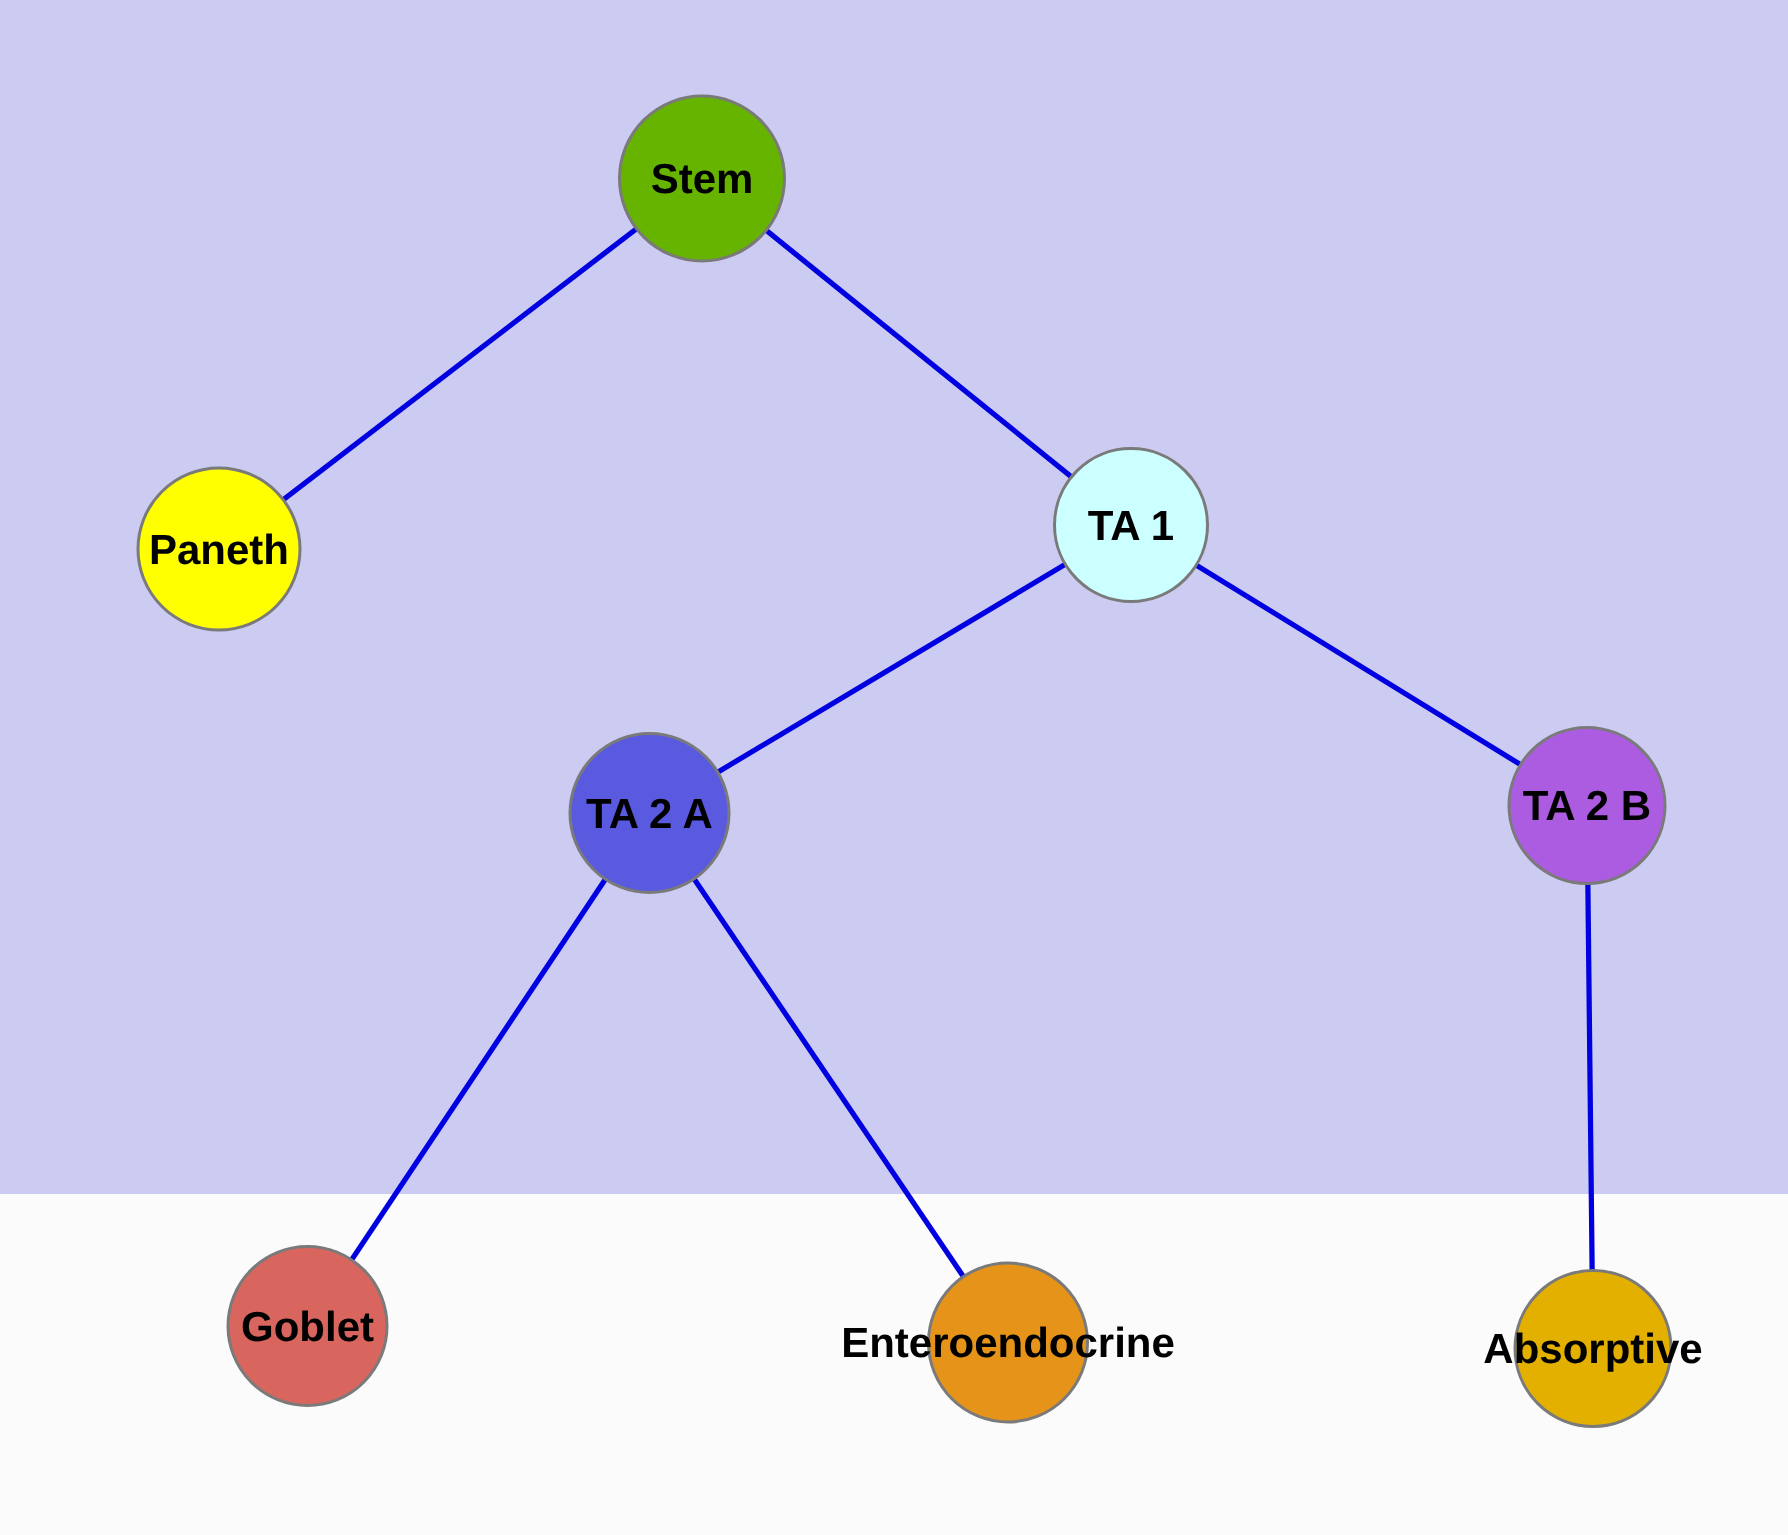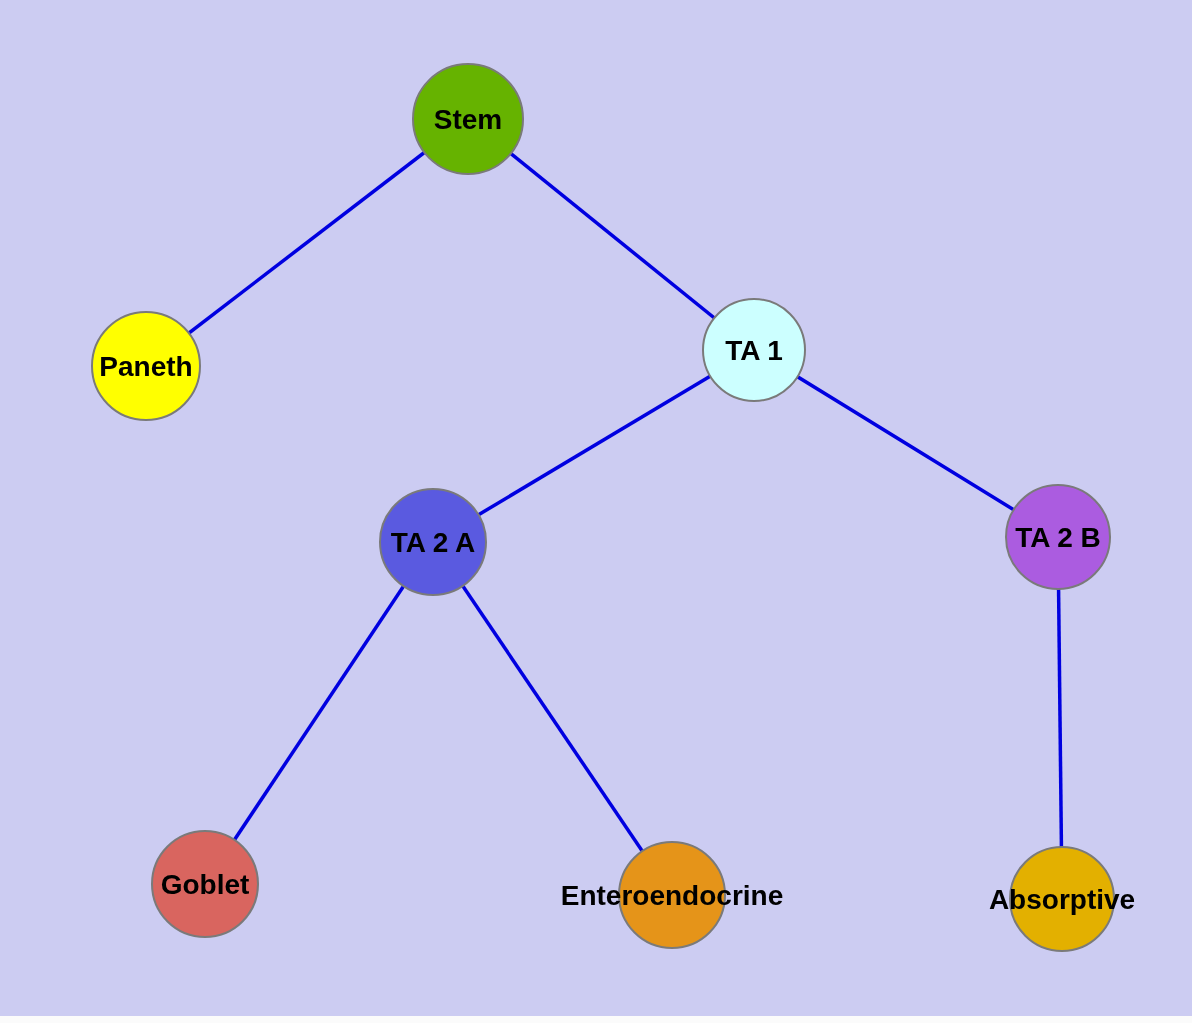--- a/index.html
+++ b/index.html
@@ -8,21 +8,21 @@
   }
   body {
     width: 1192px;
     height: 1023px;
     background: #fbfbfb;
     font-family: "Liberation Sans", sans-serif;
     overflow: hidden;
   }
   .stage {
     width: 1192px;
-    height: 1016px;
+    height: 796px;
   }
   svg { display: block; }
   text.node-label {
     font-family: "Liberation Sans", "DejaVu Sans", sans-serif;
     font-weight: bold;
     text-anchor: middle;
   }
 </style>
 </head>
 <body>

